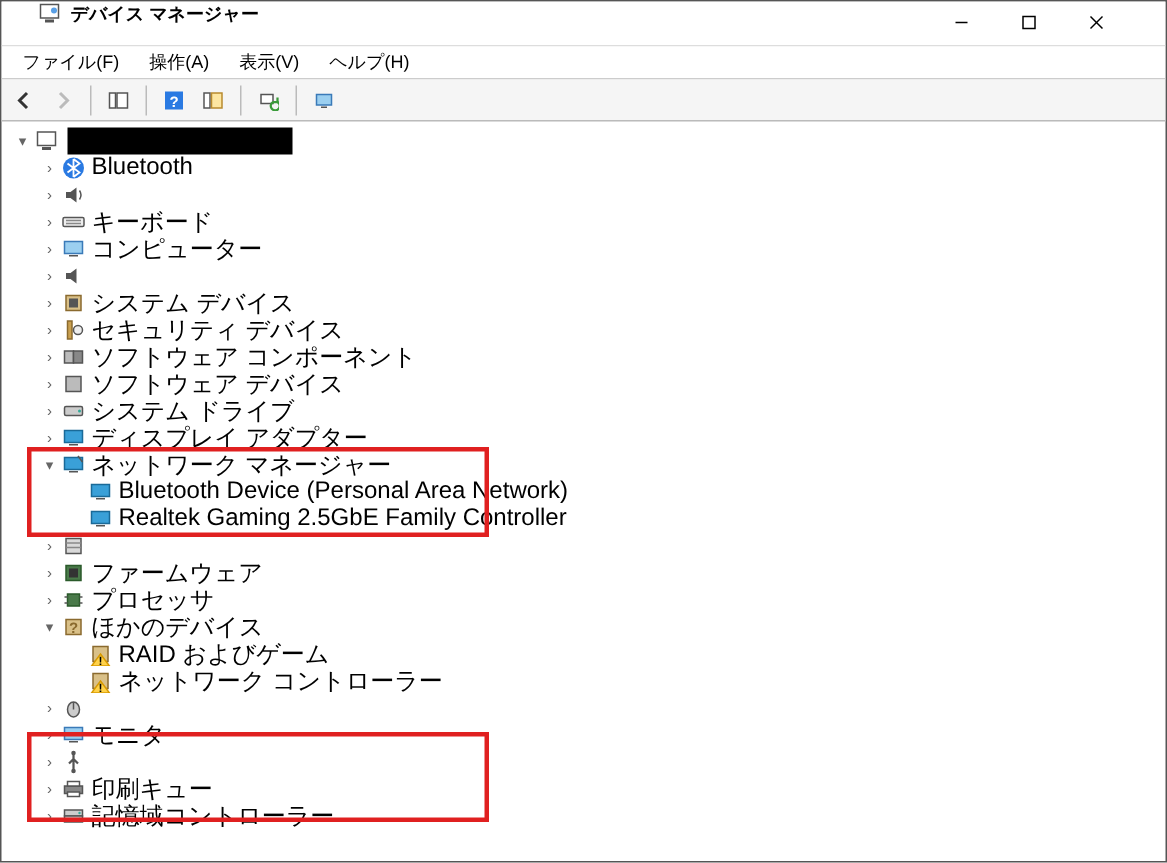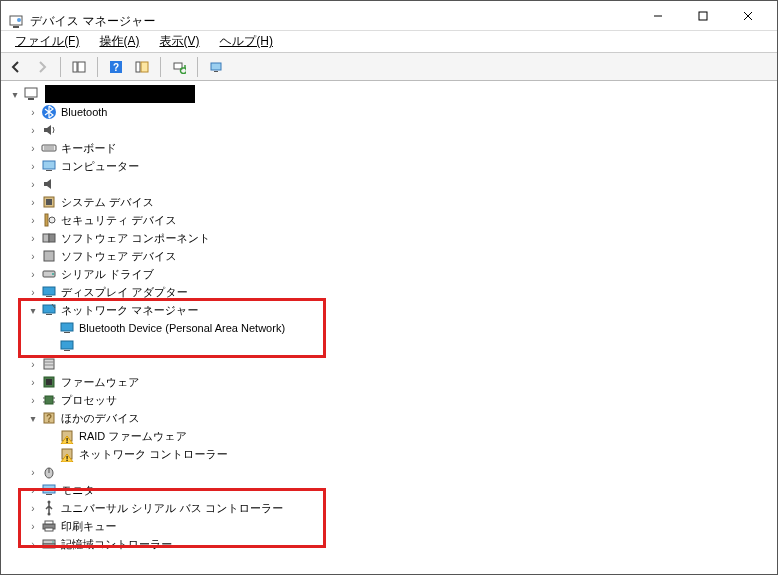--- a/index.html
+++ b/index.html
@@ -9,24 +9,25 @@
     background: #fff;
     width: 778px;
     height: 575px;
     overflow: hidden;
     border: 1px solid #555;
   }
   
   .titlebar {
     height: 30px;
     display: flex;
-    align-items: flex-end;
-    padding: 0 7px;
+    align-items: flex-start;
+    padding: 0 24px;
     background: #fff;
     border-bottom: 1px solid #ddd;
+    font-weight: bold;
   }
   .titlebar .app-icon {
     width: 16px; height: 16px;
     margin-right: 6px;
     display: inline-flex; align-items: center; justify-content: center;
   }
   .titlebar .title { font-size: 12px; }
   .title-controls { margin-left: auto; display: flex; gap: 0; }
   .title-controls .tc {
     width: 45px; height: 28px;
@@ -38,21 +39,20 @@
     height: 22px;
     display: flex;
     align-items: center;
     padding: 0 4px;
     background: #fff;
     border-bottom: 1px solid #ccc;
   }
   .menubar .menu-item {
     padding: 2px 10px;
     font-size: 12px;
-    text-decoration: underline;
   }
   
   .toolbar {
     height: 28px;
     display: flex;
     align-items: center;
     padding: 2px 4px;
     gap: 4px;
     background: #f5f5f5;
     border-bottom: 1px solid #bbb;
@@ -80,21 +80,21 @@
     width: 12px;
     font-size: 10px;
     color: #666;
     text-align: center;
   }
   .tree-icon {
     width: 16px; height: 16px;
     display: inline-flex; align-items: center; justify-content: center;
     margin: 0 4px 0 2px;
   }
-  .tree-label { font-size: 11px; }
+  .tree-label { font-size: 16px; }
   .indent0 { padding-left: 0; }
   .indent1 { padding-left: 18px; }
   .indent2 { padding-left: 36px; }
   .redacted {
     display: inline-block;
     width: 150px; height: 18px;
     background: #000;
     margin-left: 2px;
   }
   .highlight-box {
@@ -306,21 +306,21 @@
   </div>
 
   <div class="tree-row indent1">
     <span class="tree-toggle">›</span>
     <span class="tree-icon">
       <svg width="16" height="16" viewBox="0 0 16 16">
           <rect x="2" y="5" width="12" height="6" rx="1" fill="#ccc" stroke="#555"></rect>
           <circle cx="12" cy="8" r="1" fill="#3a9"></circle>
         </svg>
     </span>
-    <span class="tree-label">シリアル ドライブ</span>
+    <span class="tree-label">システム ドライブ</span>
   </div>
 
   <div class="tree-row indent1">
     <span class="tree-toggle">›</span>
     <span class="tree-icon">
       <svg width="16" height="16" viewBox="0 0 16 16">
           <rect x="2" y="3" width="12" height="8" fill="#3aa0d8" stroke="#1a6a98"></rect>
           <rect x="5" y="12" width="6" height="1" fill="#555"></rect>
         </svg>
     </span>
@@ -351,20 +351,21 @@
   </div>
 
   <div class="tree-row indent2">
     <span class="tree-toggle"></span>
     <span class="tree-icon">
       <svg width="16" height="16" viewBox="0 0 16 16">
           <rect x="2" y="3" width="12" height="8" fill="#3aa0d8" stroke="#1a6a98"></rect>
           <rect x="5" y="12" width="6" height="1" fill="#555"></rect>
         </svg>
     </span>
+    <span class="tree-label">Realtek Gaming 2.5GbE Family Controller</span>
   </div>
 
   <div class="tree-row indent1">
     <span class="tree-toggle">›</span>
     <span class="tree-icon">
       <svg width="16" height="16" viewBox="0 0 16 16">
           <rect x="3" y="3" width="10" height="10" fill="#d9d9d9" stroke="#555"></rect>
           <line x1="3" y1="6" x2="13" y2="6" stroke="#888"></line>
           <line x1="3" y1="9" x2="13" y2="9" stroke="#888"></line>
         </svg>
@@ -409,21 +410,21 @@
 
   <div class="tree-row indent2">
     <span class="tree-toggle"></span>
     <span class="tree-icon">
       <svg width="16" height="16" viewBox="0 0 16 16">
           <rect x="3" y="3" width="10" height="10" fill="#d9c088" stroke="#8a6a2e"></rect>
           <polygon points="8,8 14,16 2,16" fill="#ffd24a" stroke="#d89a00"></polygon>
           <text x="8" y="15" font-size="8" fill="#000" text-anchor="middle" font-weight="bold">!</text>
         </svg>
     </span>
-    <span class="tree-label">RAID ファームウェア</span>
+    <span class="tree-label">RAID およびゲーム</span>
   </div>
 
   <div class="tree-row indent2">
     <span class="tree-toggle"></span>
     <span class="tree-icon">
       <svg width="16" height="16" viewBox="0 0 16 16">
           <rect x="3" y="3" width="10" height="10" fill="#d9c088" stroke="#8a6a2e"></rect>
           <polygon points="8,8 14,16 2,16" fill="#ffd24a" stroke="#d89a00"></polygon>
           <text x="8" y="15" font-size="8" fill="#000" text-anchor="middle" font-weight="bold">!</text>
         </svg>
@@ -454,21 +455,20 @@
 
   <div class="tree-row indent1">
     <span class="tree-toggle">›</span>
     <span class="tree-icon">
       <svg width="16" height="16" viewBox="0 0 16 16">
           <path d="M8 2 L8 14 M8 6 L5 9 M8 6 L11 9" stroke="#555" stroke-width="1.5" fill="none"></path>
           <circle cx="8" cy="2" r="1.5" fill="#555"></circle>
           <circle cx="8" cy="14" r="1.5" fill="#555"></circle>
         </svg>
     </span>
-    <span class="tree-label">ユニバーサル シリアル バス コントローラー</span>
   </div>
 
   <div class="tree-row indent1">
     <span class="tree-toggle">›</span>
     <span class="tree-icon">
       <svg width="16" height="16" viewBox="0 0 16 16">
           <rect x="2" y="6" width="12" height="5" fill="#888" stroke="#555"></rect>
           <rect x="4" y="3" width="8" height="3" fill="#fff" stroke="#555"></rect>
           <rect x="4" y="10" width="8" height="3" fill="#fff" stroke="#555"></rect>
         </svg>

